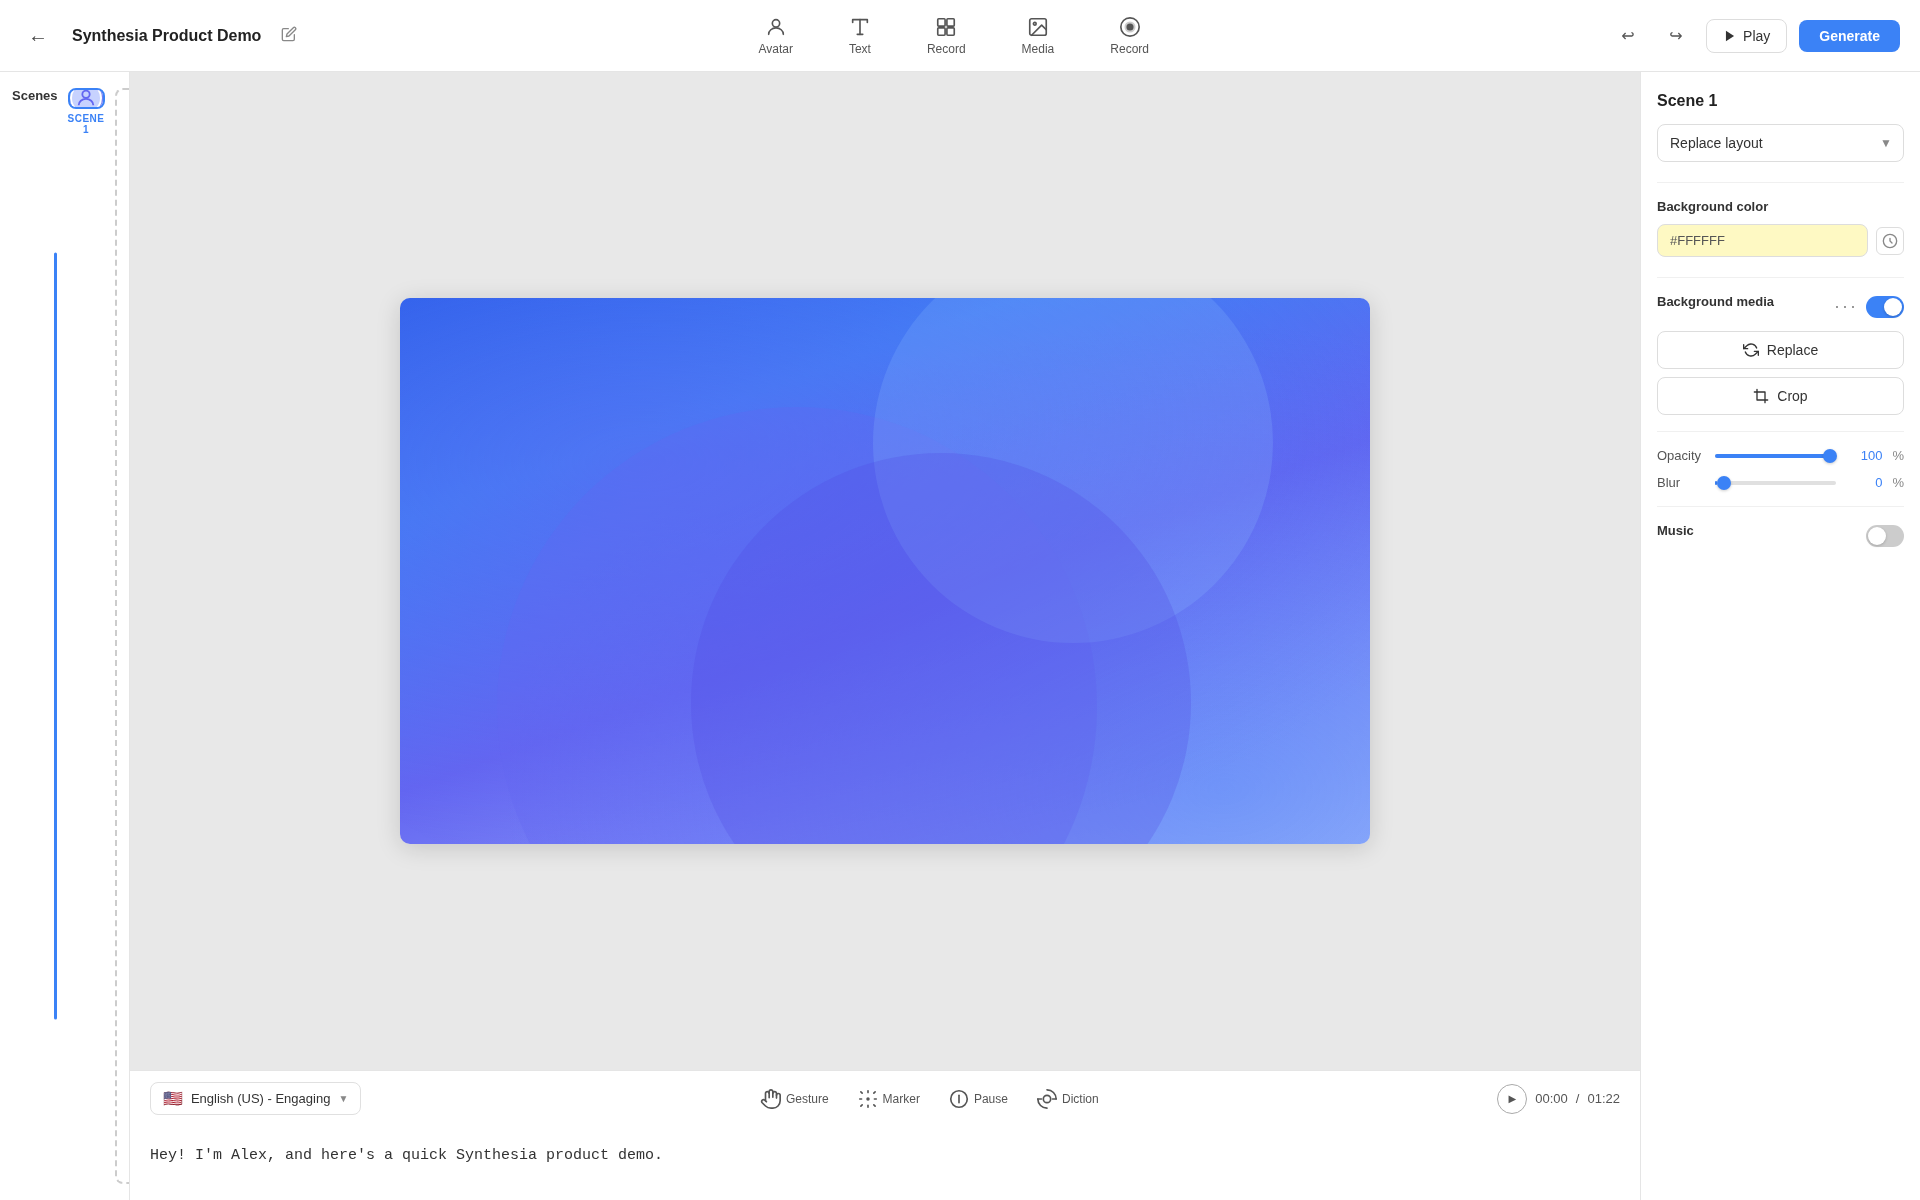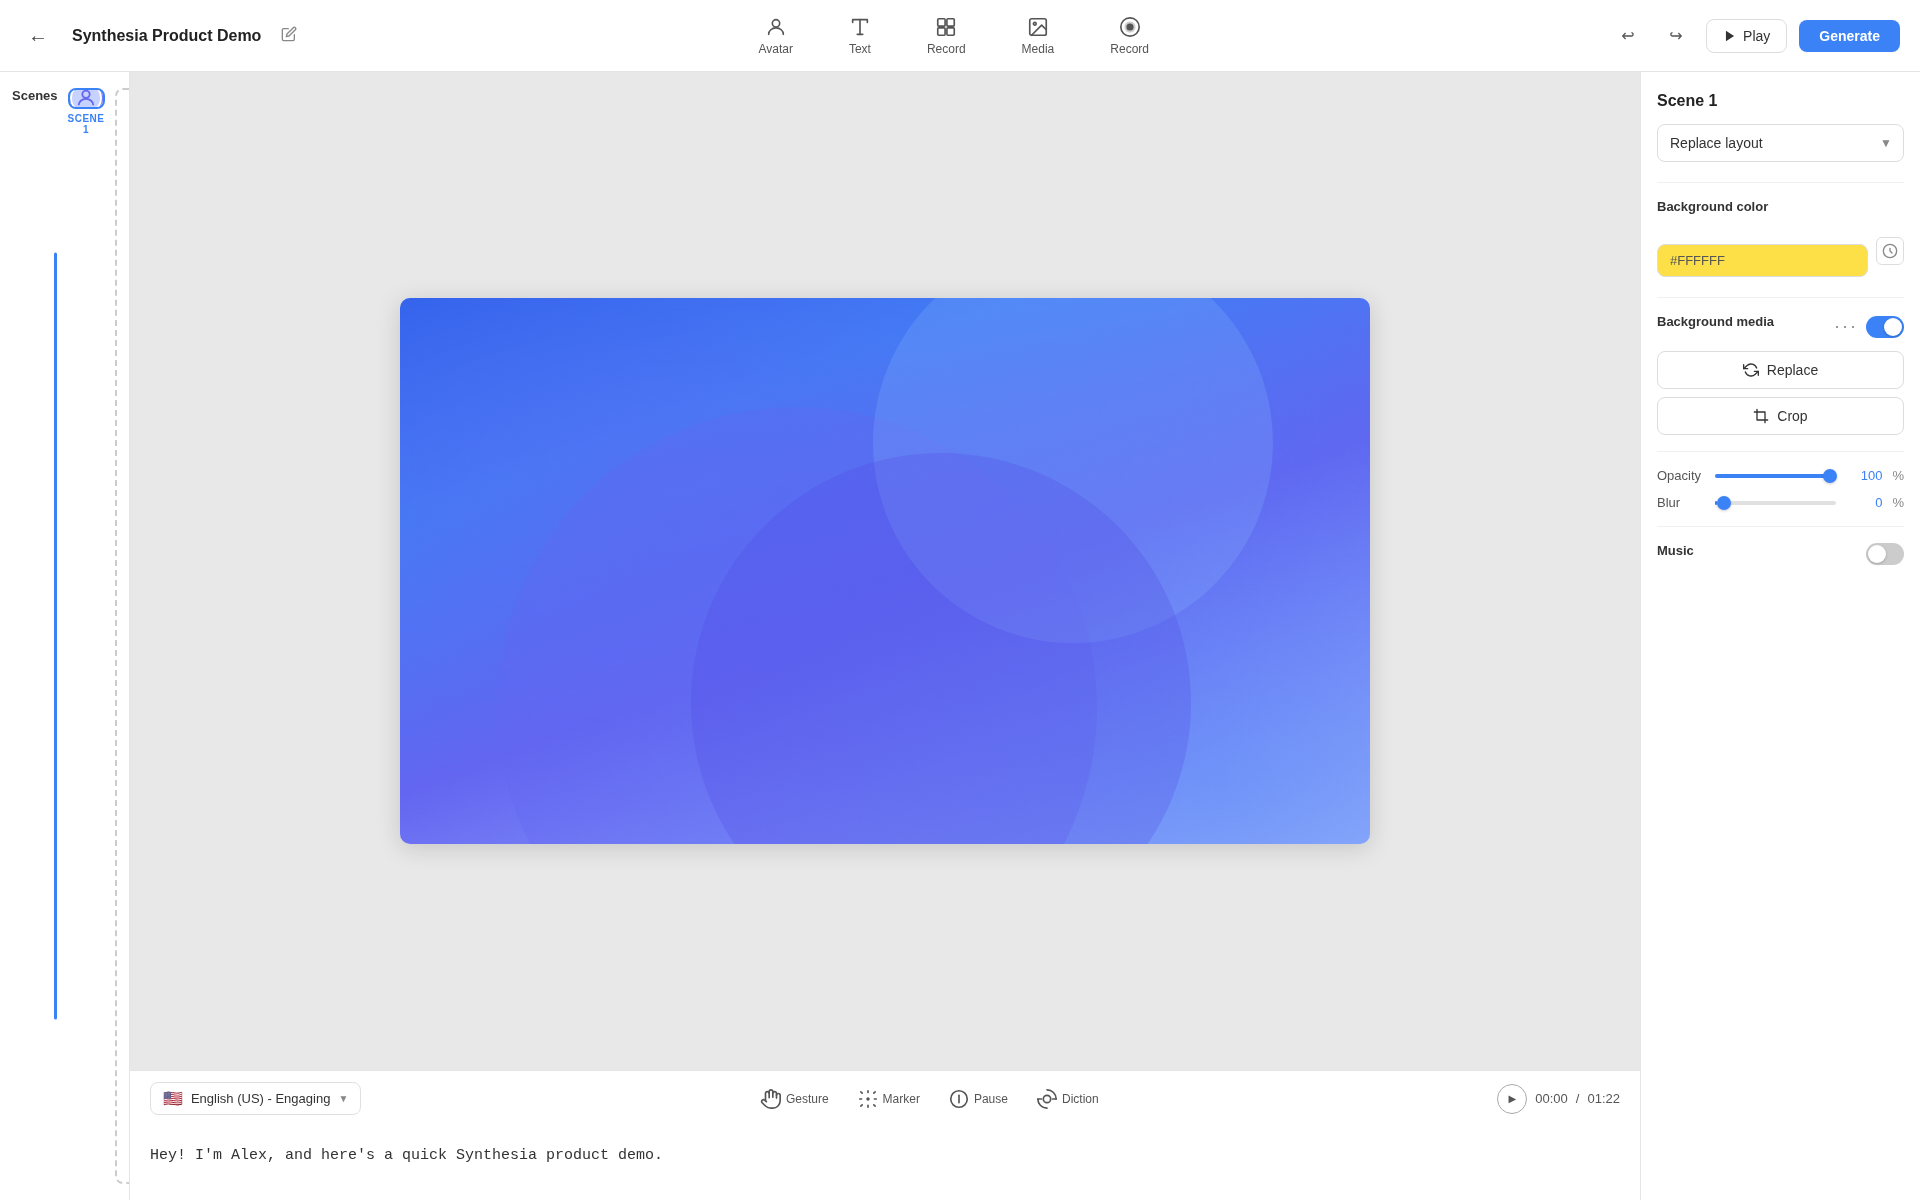--- a/index.html
+++ b/index.html
@@ -342,22 +342,22 @@
       display: flex; align-items: center; gap: 8px;
       margin-bottom: 20px;
     }
     .color-input-box {
       flex: 1;
       padding: 8px 12px;
       border: 1px solid #ddd;
       border-radius: 8px;
       font-size: 13px;
       color: #555;
-      background: #fde047;
-      display: flex; align-items: center; margin-top: 20px;
+      background: #fef9c3;
+      display: flex; align-items: center;
     }
     .color-picker-icon {
       width: 28px; height: 28px;
       border: 1px solid #ddd;
       border-radius: 6px;
       display: flex; align-items: center; justify-content: center;
       cursor: pointer;
       color: #888;
     }
     .bg-media-header {
@@ -435,21 +435,21 @@
       top: 50%;
       transform: translateY(-50%);
       box-shadow: 0 1px 3px rgba(0,0,0,0.2);
     }
     .prop-value {
       font-size: 13px; color: #3b82f6;
       width: 36px; text-align: right;
     }
     .prop-unit { font-size: 13px; color: #888; }
     .music-row {
-      display: flex; align-items: flex-start; justify-content: space-between;
+      display: flex; align-items: center; justify-content: space-between;
       margin-top: 10px;
     }
     .divider {
       height: 1px;
       background: #f0f0f0;
       margin: 16px 0;
     }
   </style>
 </head>
 <body>

